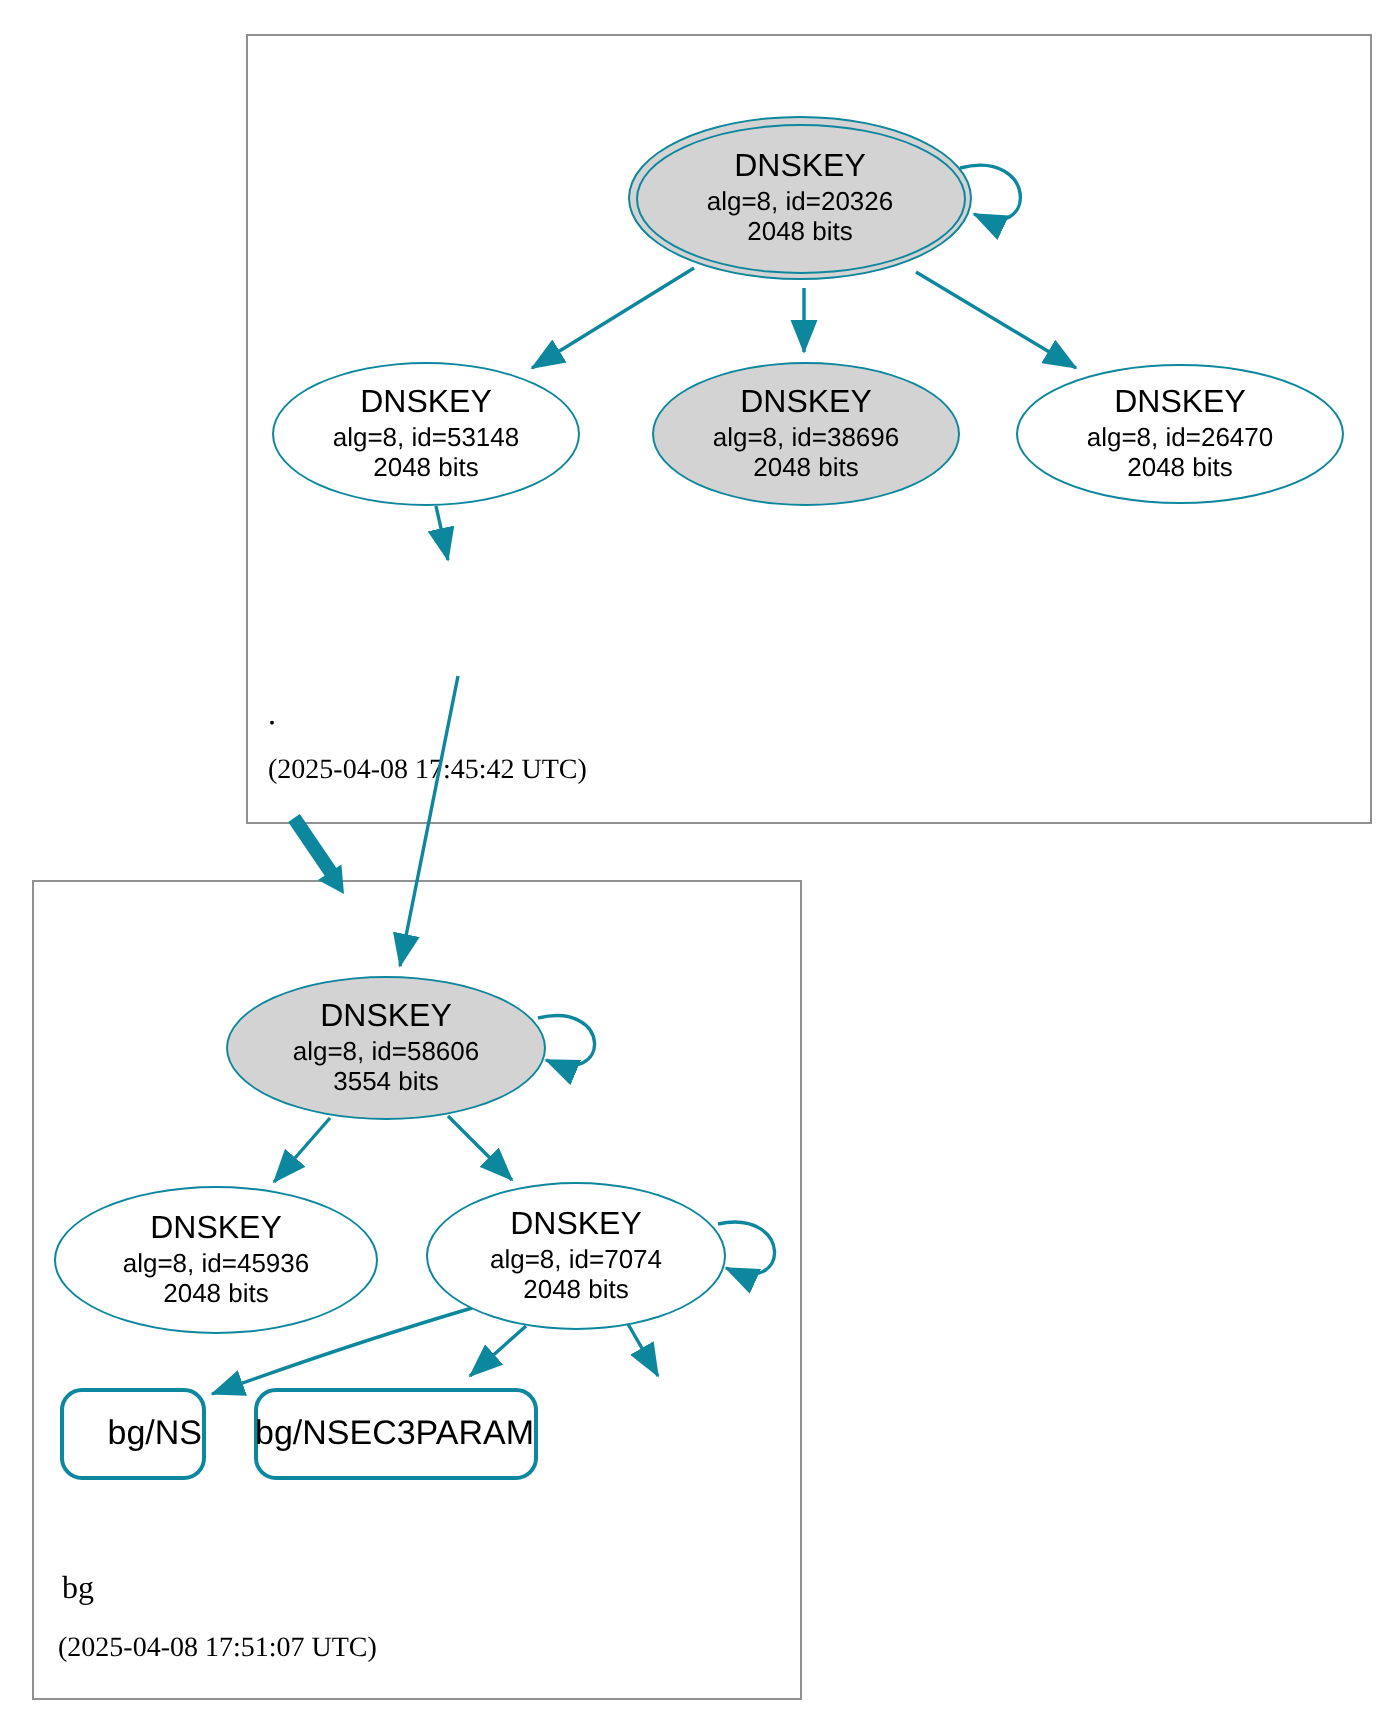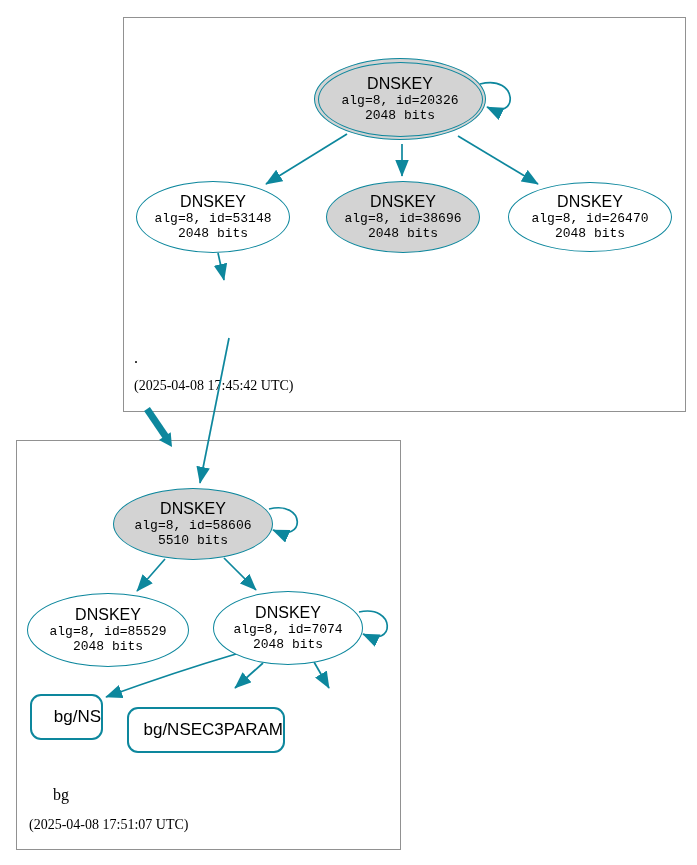--- a/index.html
+++ b/index.html
@@ -54,21 +54,21 @@
     inset:2.5px;
     border:1.8px solid var(--teal);
     border-radius:50%;
     pointer-events:none;
   }
   .node .title{
     font-family:"Liberation Sans",sans-serif;
     font-size:16px;line-height:1.12;color:#000;
   }
   .node .sub{
-    font-family:Liberation Mono, monospace;
+    font-family:Liberation Sans, sans-serif;
     font-size:13px;line-height:1.18;color:#000;
   }
   .rrset{
     position:absolute;
     box-sizing:border-box;
     display:flex;align-items:center;justify-content:flex-end;
     border:2px solid var(--teal);
     border-radius:11px;
     background:#ffffff;
     font-family:"Liberation Sans",sans-serif;
@@ -81,21 +81,21 @@
 </head>
 <body>
 
 <div id="canvas">
 
   <div class="zone-box" style="left:123px;top:17px;width:561px;height:393px;"></div>
   <div class="zone-box" style="left:16px;top:440px;width:383px;height:408px;"></div>
 
   <div class="zone-label zone-name" style="left:134px;top:349px;">.</div>
   <div class="zone-label zone-ts" style="left:134px;top:378px;">(2025-04-08 17:45:42 UTC)</div>
-  <div class="zone-label zone-name" style="left:31px;top:786px;margin-left:22px;">bg</div>
+  <div class="zone-label zone-name" style="left:31px;top:786px;">bg</div>
   <div class="zone-label zone-ts" style="left:29px;top:817px;">(2025-04-08 17:51:07 UTC)</div>
 
   <svg class="edges" width="697" height="865" viewBox="0 0 697 865">
     <defs>
       <marker id="arr" viewBox="0 0 10 8" refX="9.5" refY="4" markerWidth="10" markerHeight="8" orient="auto">
         <path d="M0,0 L10,4 L0,8 z" fill="#0d879d"></path>
       </marker>
     </defs>
     <g stroke="#0d879d" stroke-width="1.7" fill="none">
       <path d="M347,134 L266,184" marker-end="url(#arr)"></path>
@@ -137,35 +137,35 @@
   <div class="node" style="left:508px;top:182px;width:164px;height:70px;">
     <div class="title">DNSKEY</div>
     <div class="sub">alg=8, id=26470</div>
     <div class="sub">2048 bits</div>
   </div>
 
 
   <div class="node gray" style="left:113px;top:488px;width:160px;height:72px;">
     <div class="title">DNSKEY</div>
     <div class="sub">alg=8, id=58606</div>
-    <div class="sub">5510 bits</div>
+    <div class="sub">3554 bits</div>
   </div>
 
   <div class="node" style="left:27px;top:593px;width:162px;height:74px;">
     <div class="title">DNSKEY</div>
-    <div class="sub">alg=8, id=85529</div>
+    <div class="sub">alg=8, id=45936</div>
     <div class="sub">2048 bits</div>
   </div>
 
   <div class="node" style="left:213px;top:591px;width:150px;height:74px;">
     <div class="title">DNSKEY</div>
     <div class="sub">alg=8, id=7074</div>
     <div class="sub">2048 bits</div>
   </div>
 
   <div class="rrset" style="left:30px;top:694px;width:73px;height:46px;">
     <span>bg/NS</span>
   </div>
-  <div class="rrset" style="left:127px;top:694px;width:158px;height:46px;margin-top:13px;">
+  <div class="rrset" style="left:127px;top:694px;width:142px;height:46px;">
     <span>bg/NSEC3PARAM</span>
   </div>
 
 </div>
 
 </body></html>

